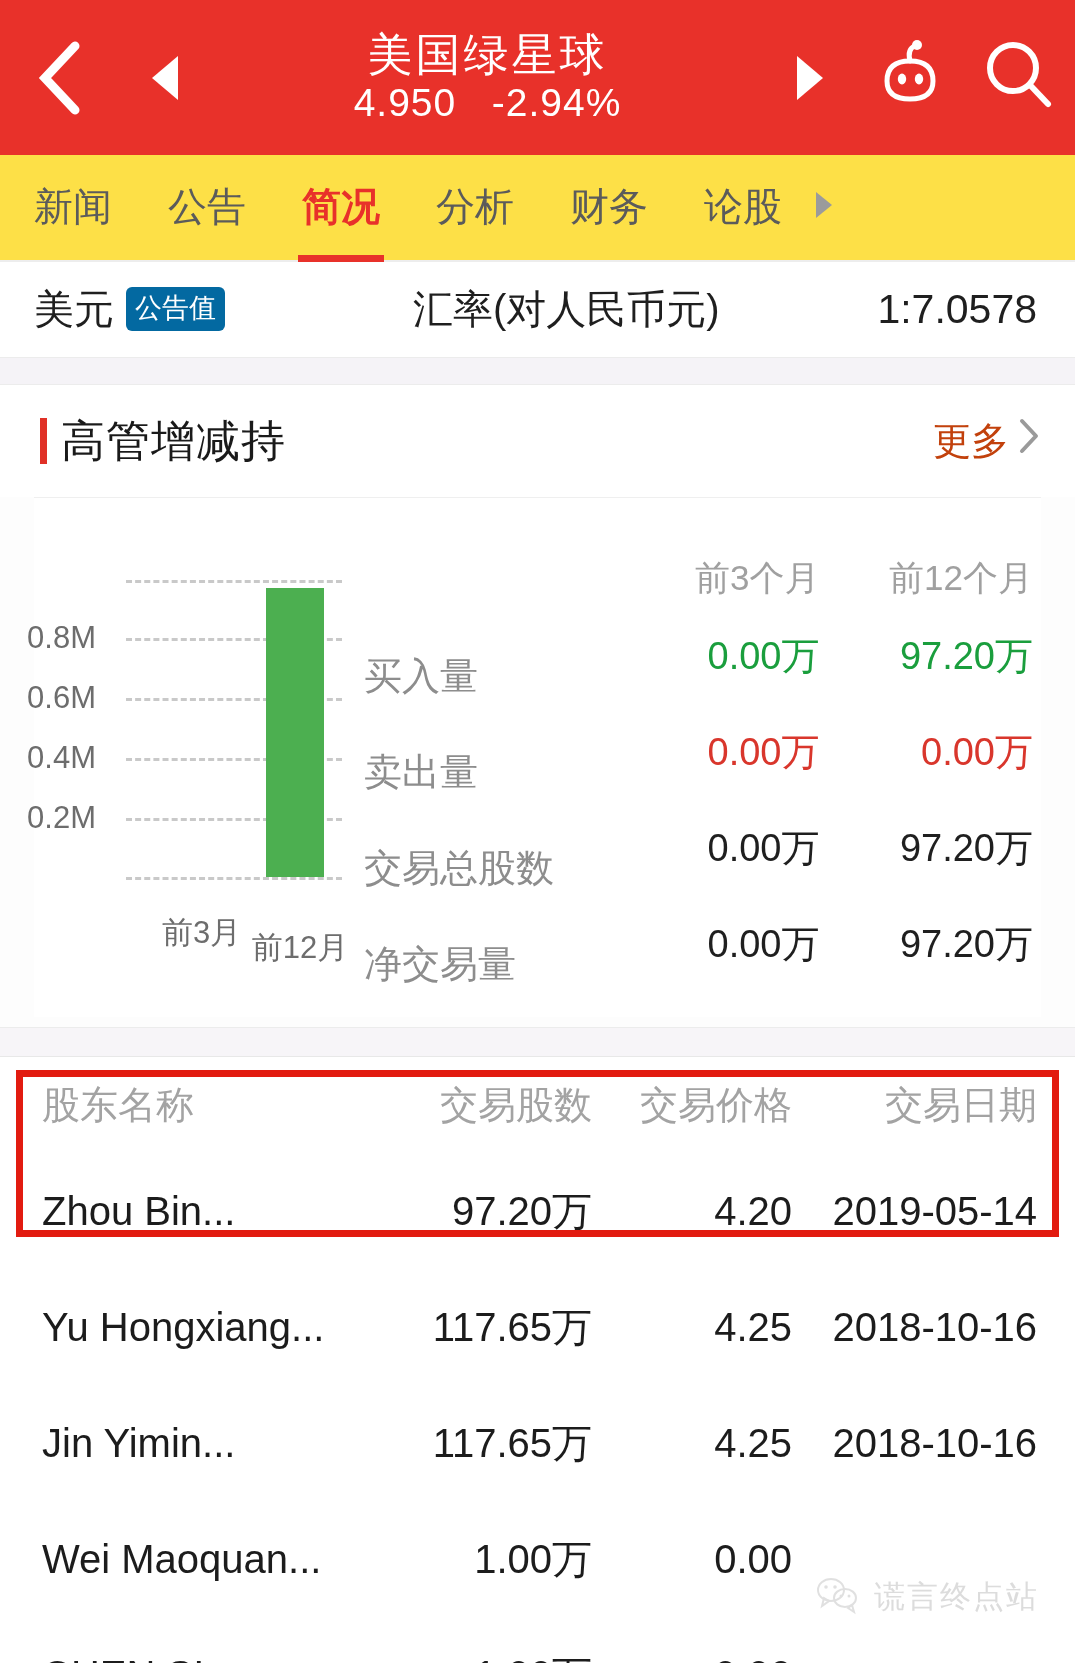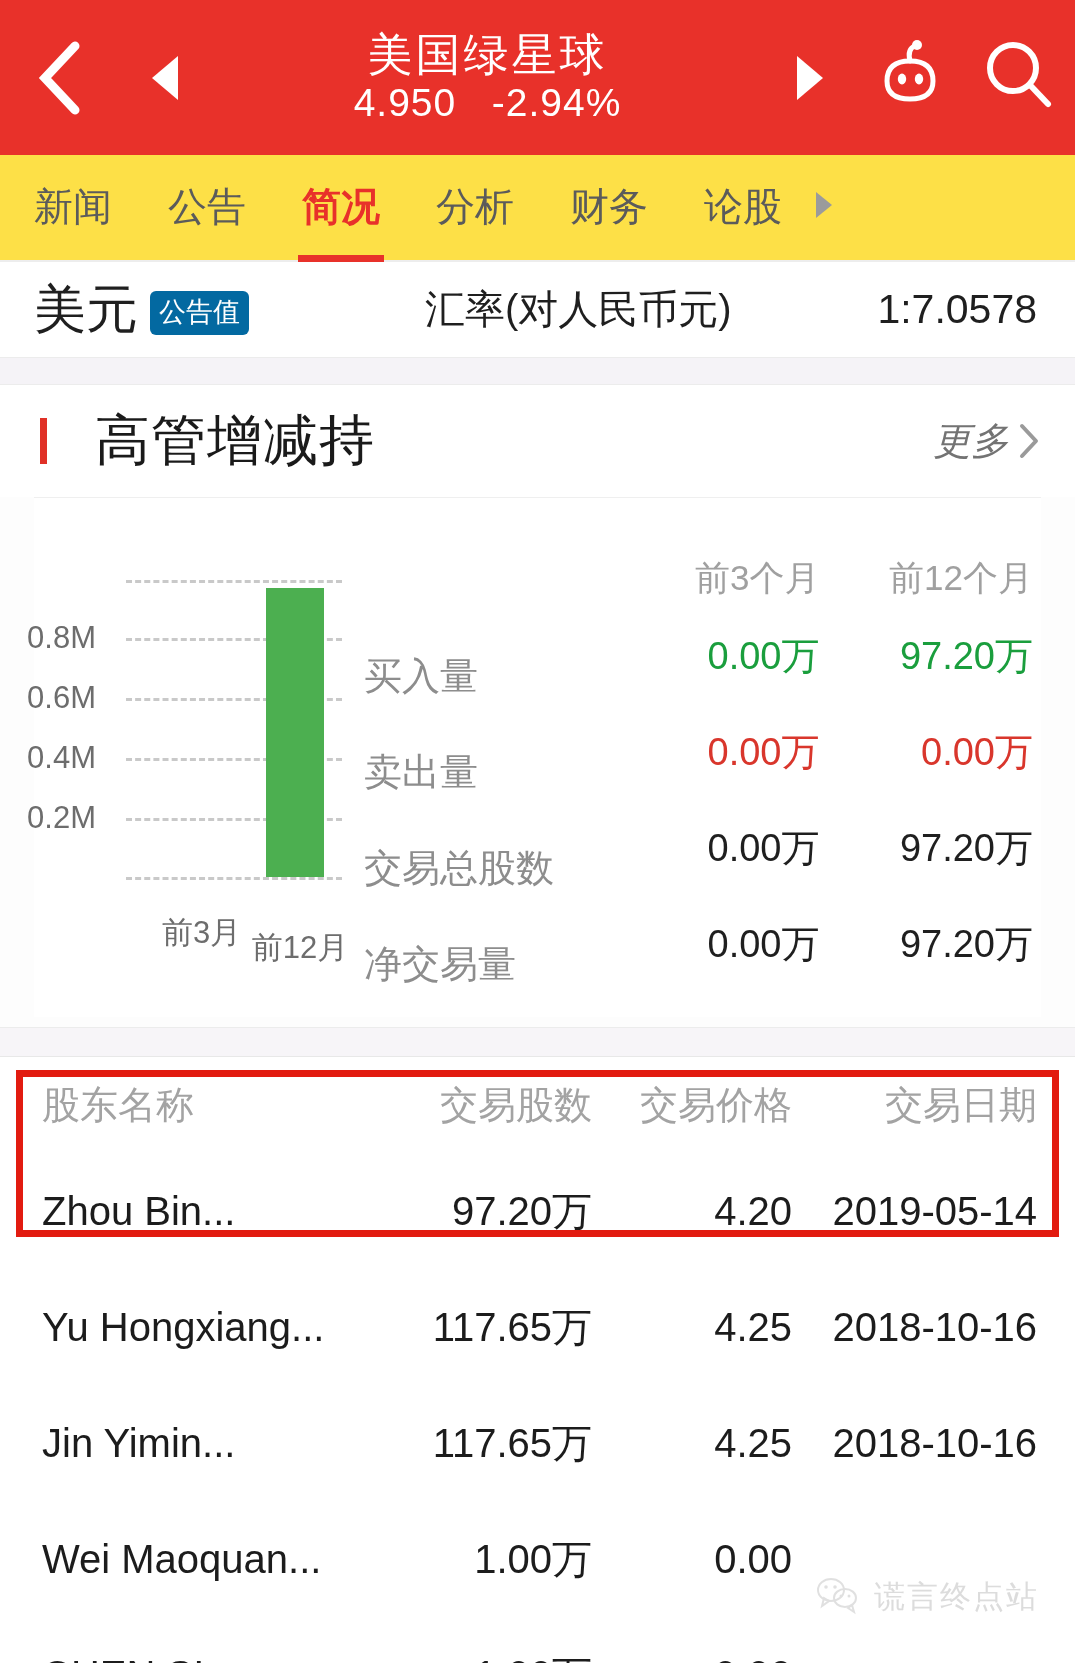--- a/index.html
+++ b/index.html
@@ -128,21 +128,21 @@
 
   
   .rate-row {
     height: 95px;
     display: flex;
     align-items: center;
     background: #ffffff;
     padding: 0 34px;
   }
   .rate-cur {
-    font-size: 52px;
+    font-size: 40px;
     color: #1f1f1f;
   }
   .rate-badge {
     display: inline-block;
     background: #0369a1;
     color: #ffffff;
     font-size: 27px;
     padding: 3px 9px 5px 9px;
     border-radius: 6px;
     margin-left: 12px;
@@ -177,32 +177,30 @@
     padding: 0 34px 0 40px;
     background: #ffffff;
   }
   .sec-bar {
     width: 7px;
     height: 46px;
     background: #e03127;
     margin-right: 14px;
   }
   .sec-title {
-    font-size: 55px;
+    font-size: 44px;
     color: #1a1a1a;
     letter-spacing: 1px;
-    margin-left: 34px;
   }
   .sec-more {
     margin-left: auto;
     font-size: 38px;
-    color: #737373;
-    display: flex;
-    align-items: center;
-    font-style: italic;
+    color: #c2410c;
+    display: flex;
+    align-items: flex-start;
   }
   .sec-more .chev {
     margin-left: 8px;
     display: flex;
     align-items: center;
   }
 
   
   .panel {
     margin: 0 34px;

